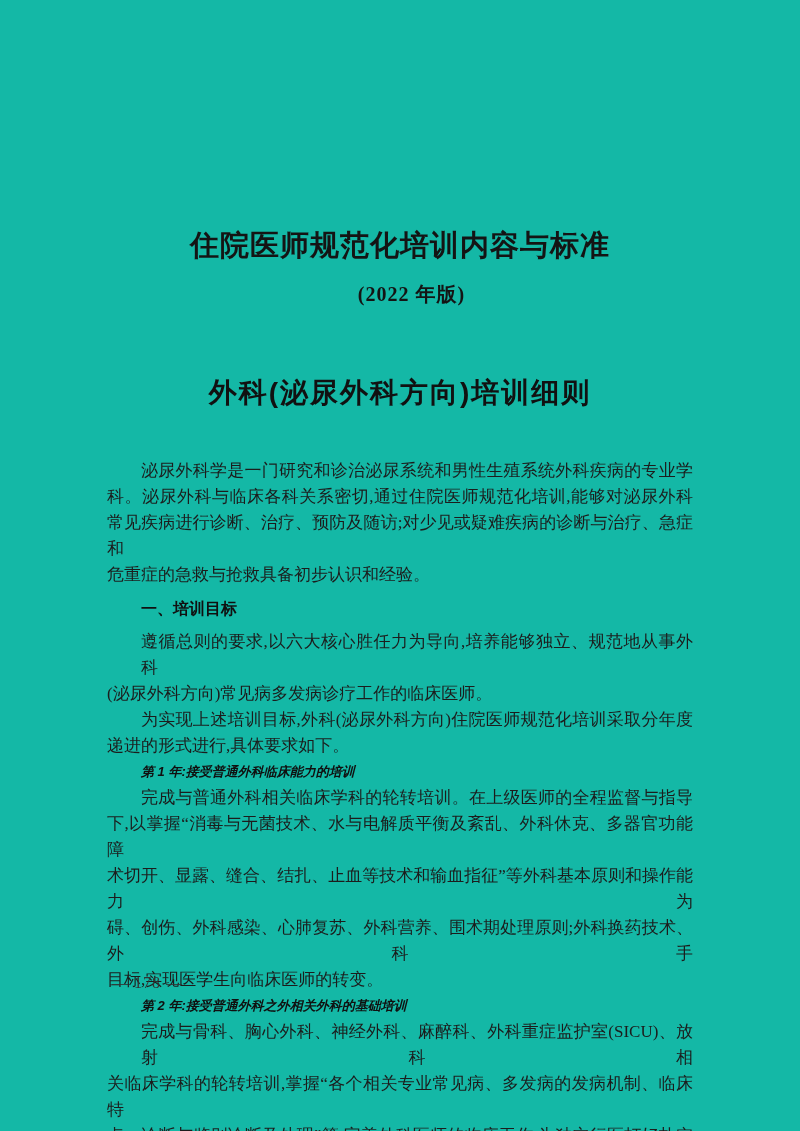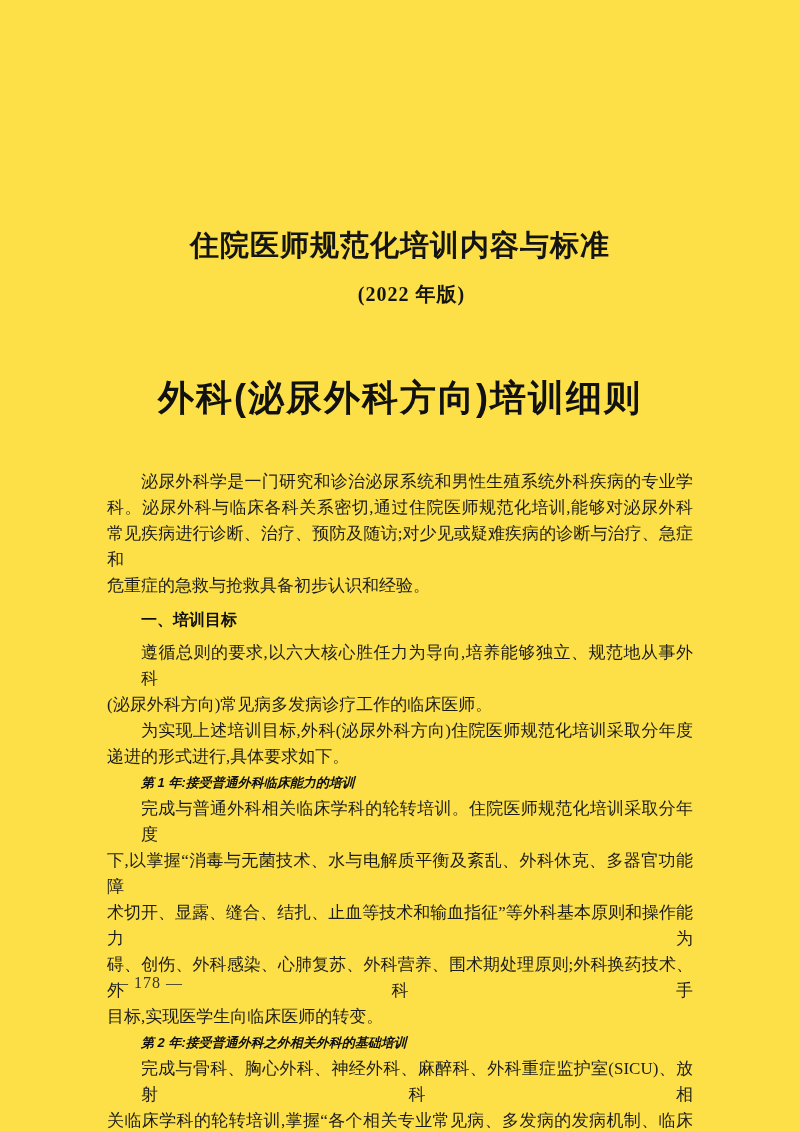--- a/index.html
+++ b/index.html
@@ -4,21 +4,21 @@
 <style>
   html, body {
     margin: 0;
     padding: 0;
     background: #ffffff;
   }
   .page {
     position: relative;
     width: 800px;
     height: 1131px;
-    background: #fde047;
+    background: #14b8a6;
     color: #1c1c1c;
     font-family: "Liberation Serif", "DejaVu Serif", serif;
     overflow: hidden;
   }
   .doc-header {
     padding-top: 226px;
     text-align: center;
   }
   .main-title {
     margin: 0;
@@ -34,21 +34,21 @@
     font-weight: bold;
     letter-spacing: 1px;
     color: #141414;
     padding-left: 23px;
   }
   .chapter-title {
     margin: 66px 0 0 0;
     text-align: center;
     font-family: "Liberation Sans", "DejaVu Sans", sans-serif;
     font-weight: bold;
-    font-size: 36px;
+    font-size: 28px;
     letter-spacing: 2px;
     color: #111111;
   }
   .body-text {
     margin-top: 46px;
     margin-left: 107px;
     width: 586px;
     font-size: 17px;
     line-height: 26px;
     color: #1c1c1c;
@@ -116,21 +116,21 @@
       <div class="paragraph">
         <div class="line first full">遵循总则的要求,以六大核心胜任力为导向,培养能够独立、规范地从事外科</div>
         <div class="line">(泌尿外科方向)常见病多发病诊疗工作的临床医师。</div>
       </div>
       <div class="paragraph">
         <div class="line first full">为实现上述培训目标,外科(泌尿外科方向)住院医师规范化培训采取分年度</div>
         <div class="line">递进的形式进行,具体要求如下。</div>
       </div>
       <div class="sub-heading">第 1 年:接受普通外科临床能力的培训</div>
       <div class="paragraph">
-        <div class="line first full">完成与普通外科相关临床学科的轮转培训。住院医师规范化培训采取分年度</div>
+        <div class="line first full">完成与普通外科相关临床学科的轮转培训。在上级医师的全程监督与指导</div>
         <div class="line full">下,以掌握“消毒与无菌技术、水与电解质平衡及紊乱、外科休克、多器官功能障</div>
         <div class="line full">术切开、显露、缝合、结扎、止血等技术和输血指征”等外科基本原则和操作能力为</div>
         <div class="line full">碍、创伤、外科感染、心肺复苏、外科营养、围术期处理原则;外科换药技术、外科手</div>
         <div class="line">目标,实现医学生向临床医师的转变。</div>
       </div>
       <div class="sub-heading">第 2 年:接受普通外科之外相关外科的基础培训</div>
       <div class="paragraph">
         <div class="line first full">完成与骨科、胸心外科、神经外科、麻醉科、外科重症监护室(SICU)、放射科相</div>
         <div class="line full">关临床学科的轮转培训,掌握“各个相关专业常见病、多发病的发病机制、临床特</div>
         <div class="line full">点、诊断与鉴别诊断及处理”等,完善外科医师的临床工作,为独立行医打好扎实</div>

